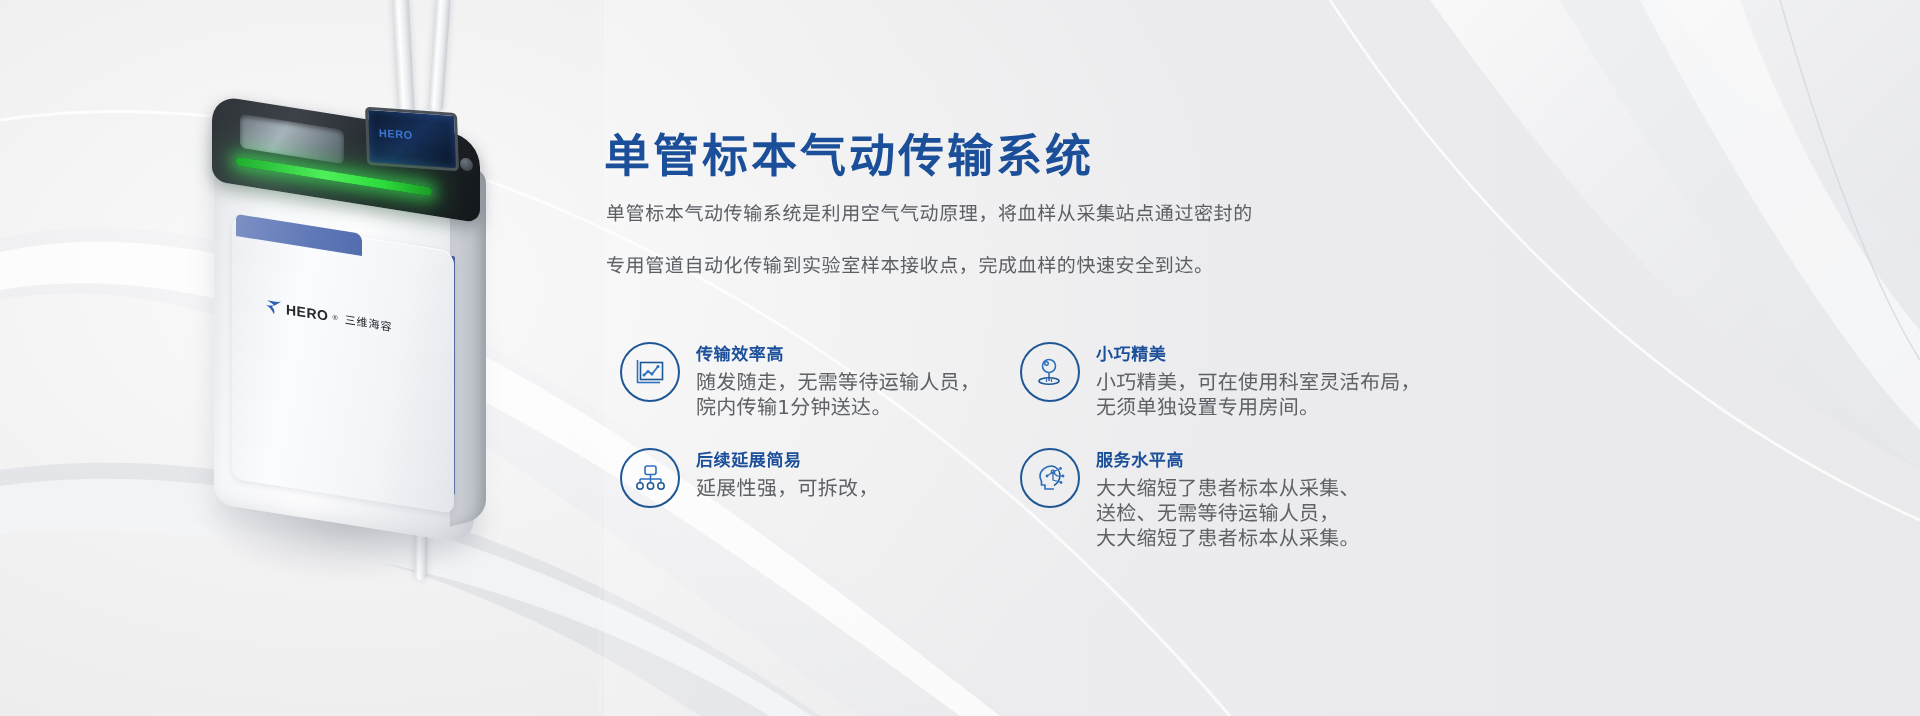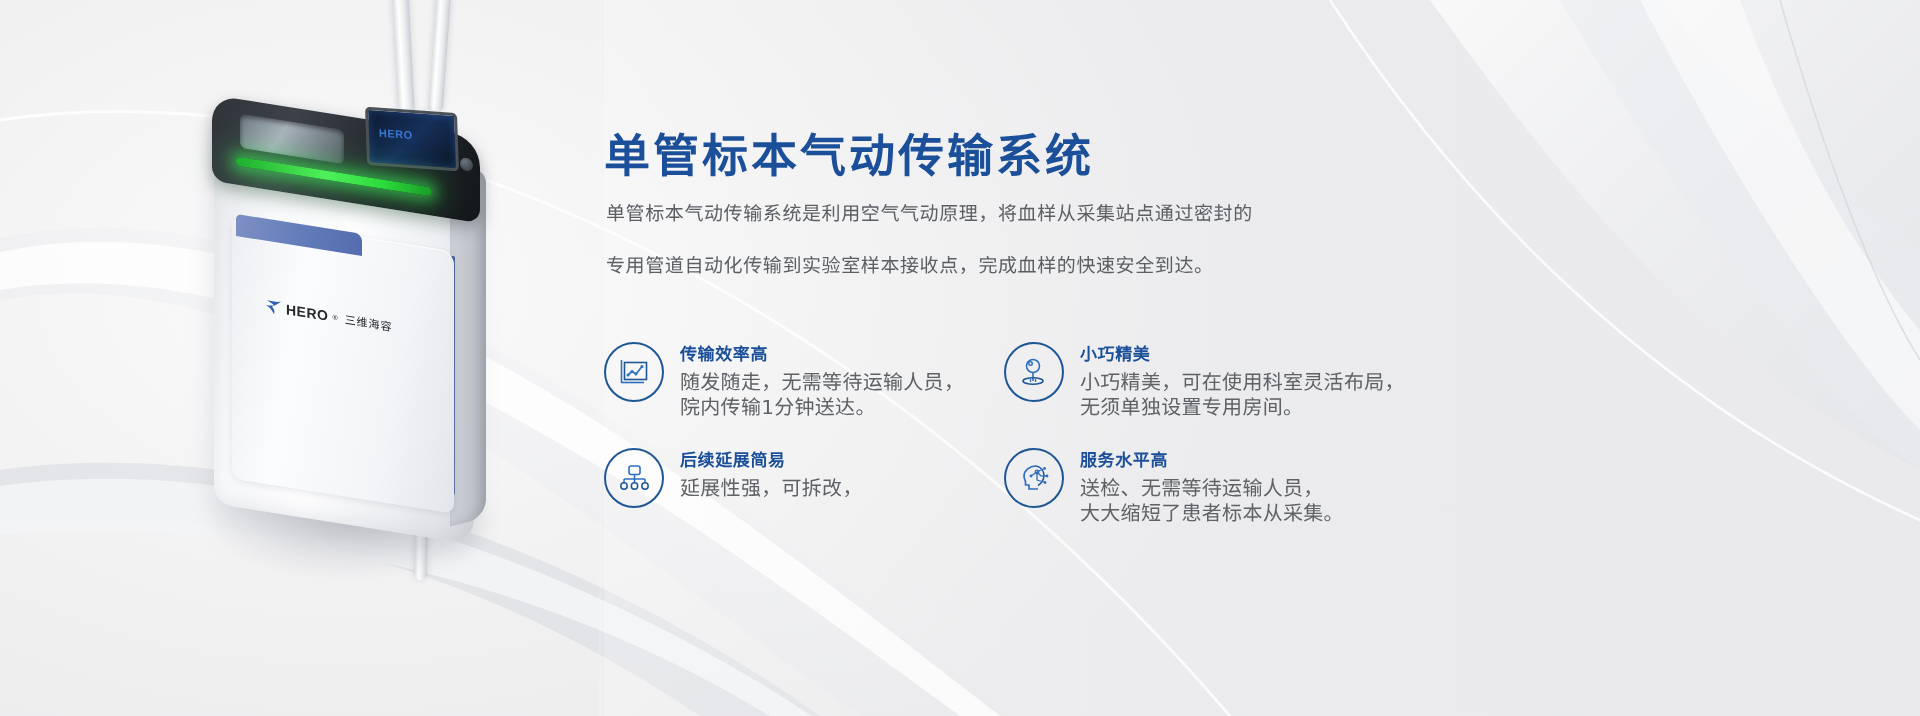--- a/index.html
+++ b/index.html
@@ -121,21 +121,21 @@
     font-size:46px;font-weight:bold;color:#1c4f99;letter-spacing:3px;
     font-family:Liberation Sans, sans-serif;
   }
   .desc{
     position:absolute;left:2px;top:170px;width:660px;
     font-size:19px;color:#5b5f64;line-height:52px;letter-spacing:.6px;
     font-family:Liberation Mono, monospace;
   }
 
   .features{
-    position:absolute;left:0;top:338px;width:1060px;
+    position:absolute;left:16px;top:338px;width:1060px;
     display:grid;grid-template-columns:400px 400px;grid-auto-rows:auto;
     row-gap:24px;column-gap:0;
   }
   .feature{display:flex;align-items:flex-start;gap:16px;}
   .f-icon{
     flex:0 0 auto;width:56px;height:56px;border-radius:50%;
     border:2px solid #1f5795;display:flex;align-items:center;justify-content:center;
     margin-top:4px;
   }
   .f-icon svg{display:block;}
@@ -298,20 +298,21 @@
             <path d="M18,9 L18,17 L25,19" fill="none" stroke="#2f6fbf" stroke-width="1.3"></path>
             <circle cx="18" cy="9" r="1.8" fill="none" stroke="#2f6fbf" stroke-width="1.3"></circle>
             <circle cx="25.5" cy="5.5" r="1.4" fill="#2f6fbf"></circle>
             <circle cx="28" cy="13" r="1.4" fill="#2f6fbf"></circle>
             <circle cx="26" cy="19.5" r="1.4" fill="#2f6fbf"></circle>
             <circle cx="12" cy="13" r="1.4" fill="#2f6fbf"></circle>
           </svg>
         </span>
         <div class="f-text">
           <div class="f-title">服务水平高</div>
+          <div class="f-line">大大缩短了患者标本从采集、</div>
           <div class="f-line">送检、无需等待运输人员，</div>
           <div class="f-line">大大缩短了患者标本从采集。</div>
         </div>
       </div>
 
     </div>
   </div>
 </div>
 
 </body></html>

